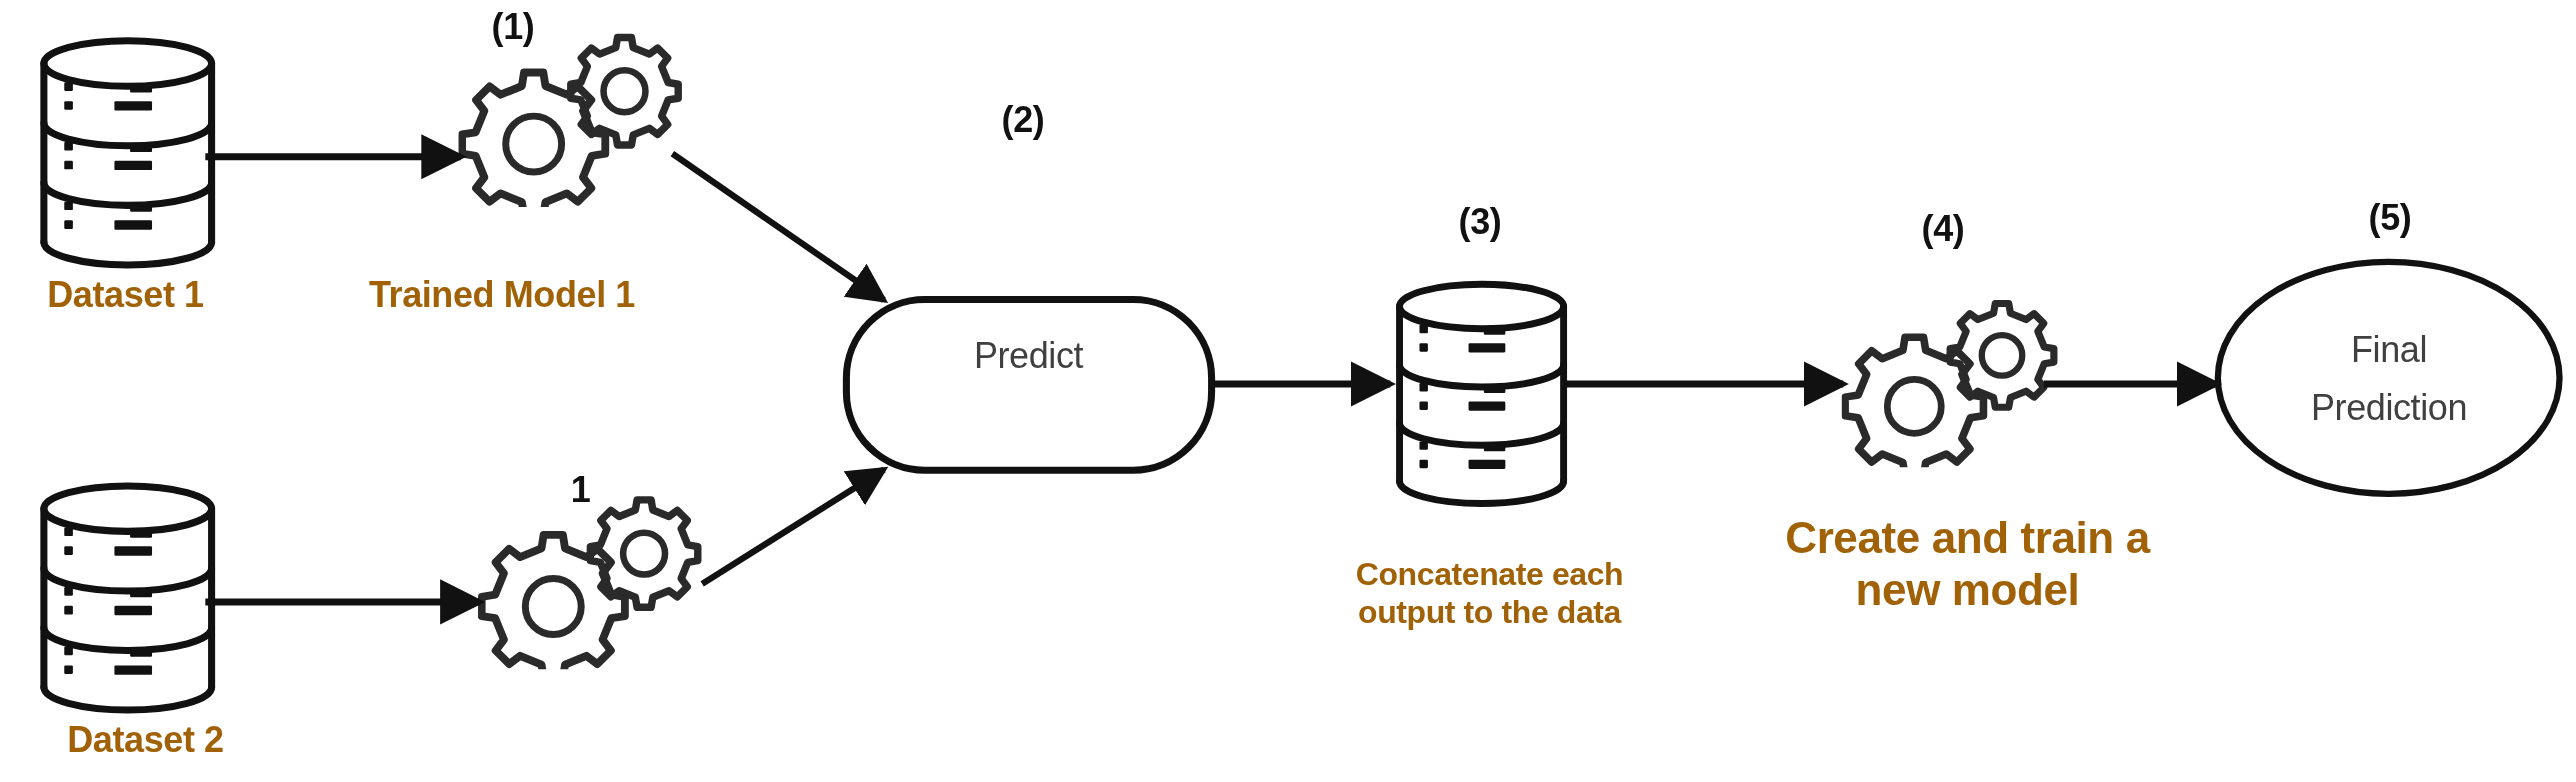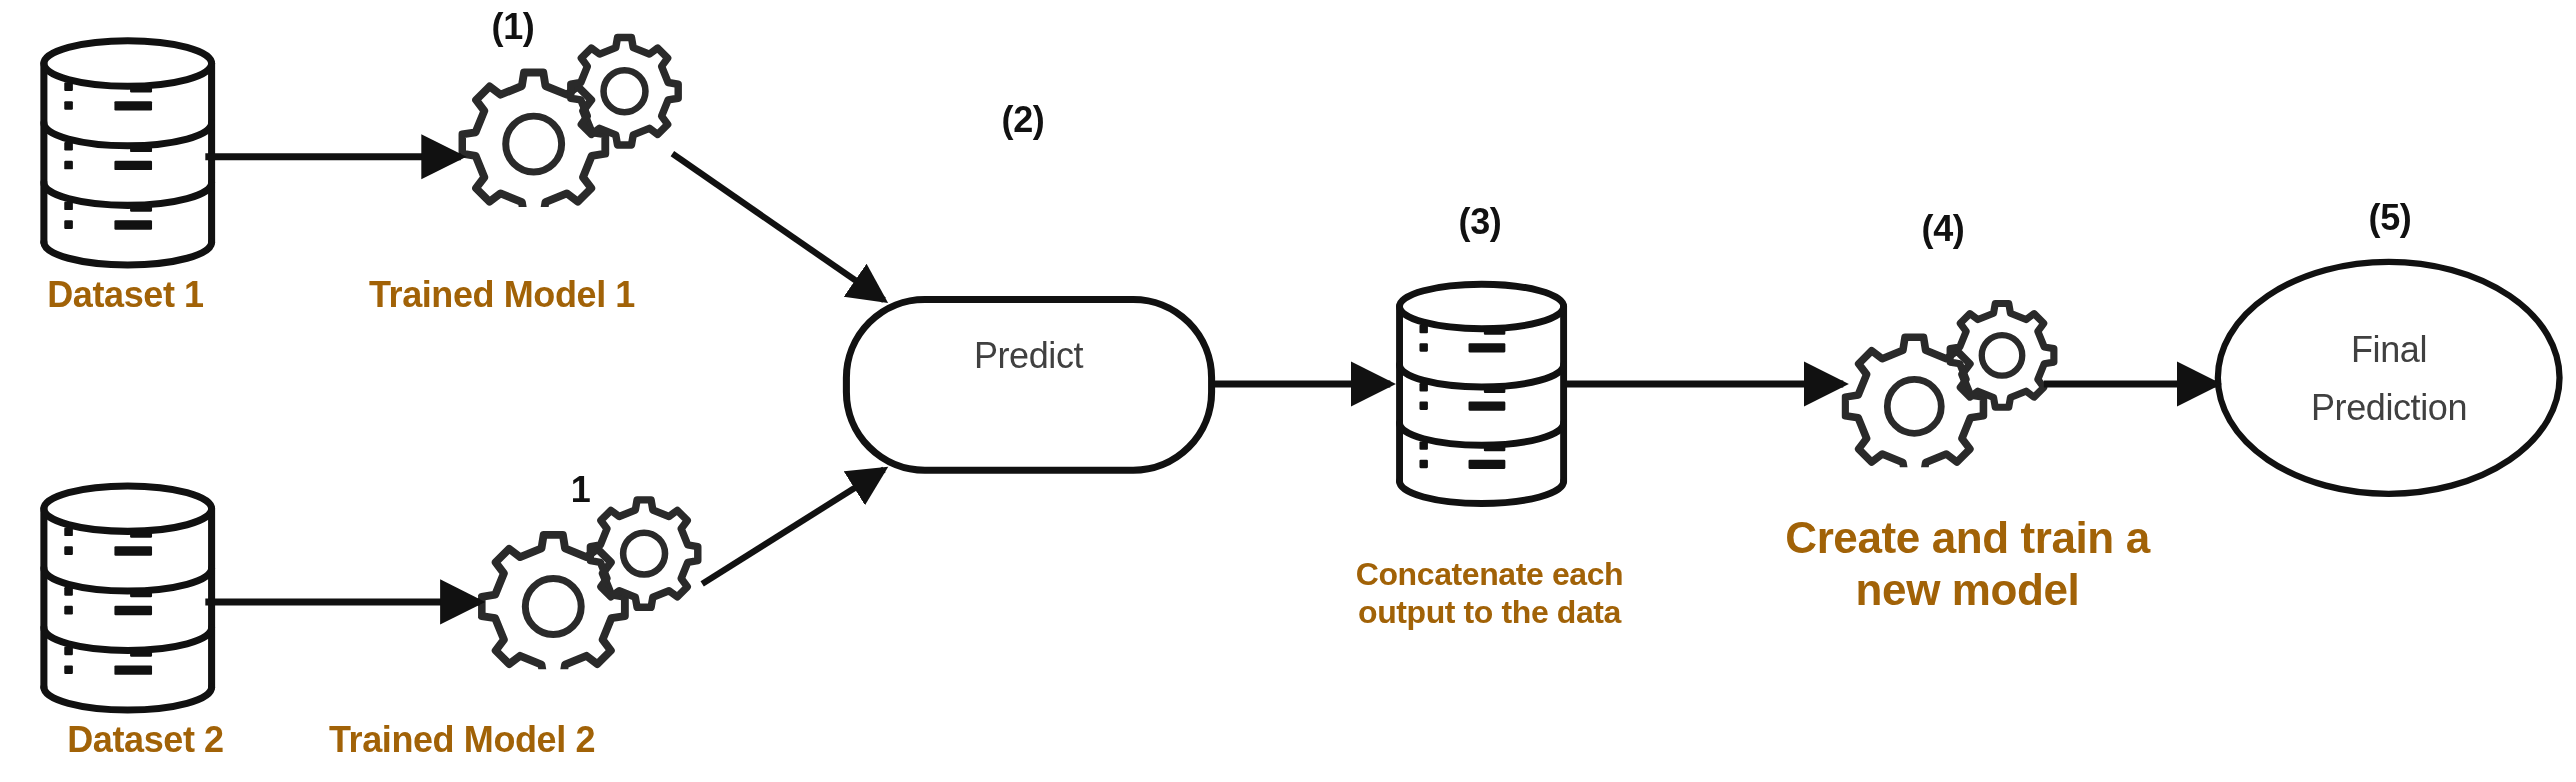--- a/index.html
+++ b/index.html
@@ -182,21 +182,20 @@
   <div class="step-num" style="left:1900px;top:208px;width:86px;">(4)</div>
   <div class="step-num" style="left:2347px;top:197px;width:86px;">(5)</div>
   <div class="step-num" style="left:549px;top:469px;width:63px;">1</div>
 
   <div class="lbl center" style="left:0px;top:274px;width:251px;font-size:36px;">Dataset 1</div>
 
   <div class="lbl center" style="left:0px;top:719px;width:251px;font-size:36px;margin-left:20px;">Dataset 2</div>
 
   <div class="lbl center" style="left:259px;top:274px;width:376px;font-size:36px;text-align:right;">Trained Model 1</div>
 
-  <div class="lbl center" style="left:274px;top:719px;width:376px;font-size:36px;">Trained Model 2</div>
 
   <div class="node-text" style="left:846px;top:332px;width:365px;font-size:36px;">Predict</div>
 
   <div class="lbl center" style="left:1270px;top:517px;width:439px;font-size:32px;margin-top:39px;">Concatenate each
 output to the data</div>
 
   <div class="lbl center" style="left:1748px;top:512px;width:439px;font-size:44px;">Create and train a
 new model</div>
 
   <div class="node-text" style="left:2218px;top:384px;width:342px;font-size:36px;">Prediction</div>

